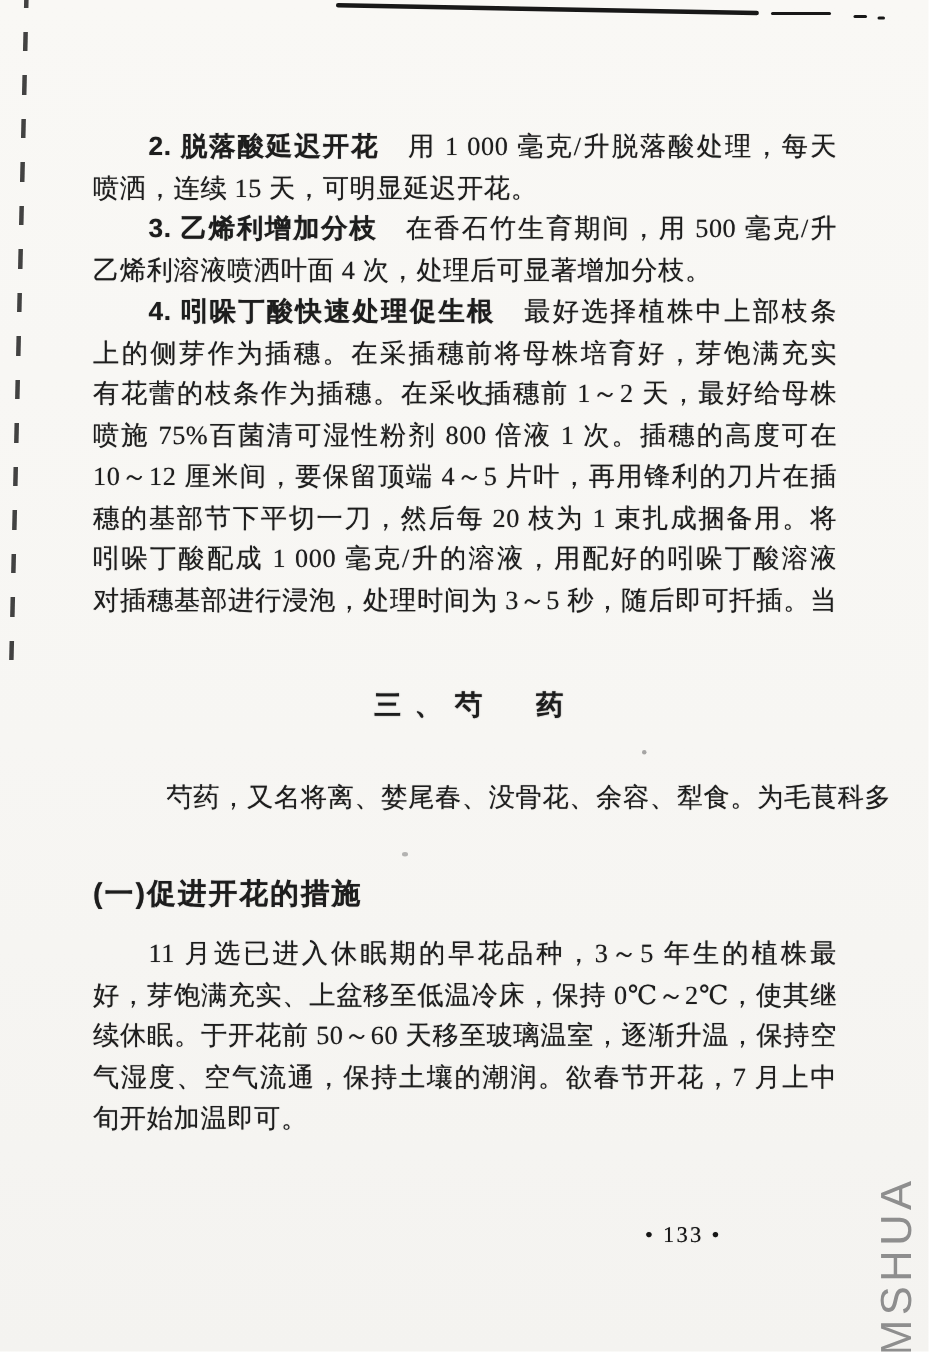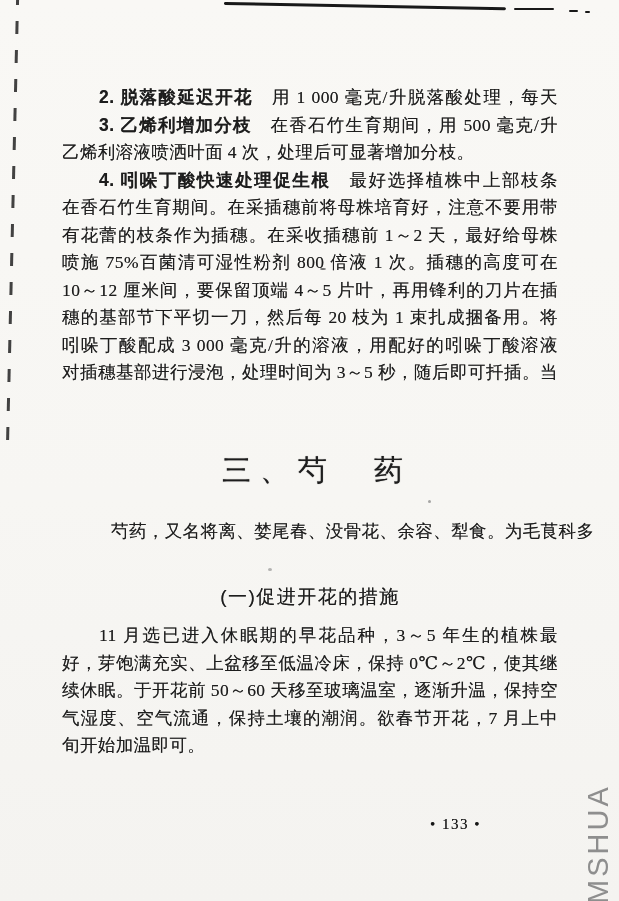--- a/index.html
+++ b/index.html
@@ -37,28 +37,28 @@
     letter-spacing: .4px;
     text-align: justify; text-align-last: justify;
     white-space: nowrap;
     text-shadow: 0 0 .6px rgba(10,10,10,.55);
   }
   .line.indent { padding-left: 37px; }
   .line.short { text-align-last: left; }
   .bh { font-family: "Liberation Sans", "DejaVu Sans", sans-serif; font-weight: bold; }
   .sec-heading {
     position: absolute; left: 62px; top: 452px; width: 496px;
-    text-align: center; font-weight: normal; font-size: 29px; line-height: 36px;
+    text-align: center; font-weight: bold; font-size: 18px; line-height: 36px;
     letter-spacing: 9px; text-indent: 14px;
     text-shadow: 0 0 .8px rgba(10,10,10,.7);
   }
   .sub-heading {
     position: absolute; left: 62px; top: 584px; width: 496px;
-    text-align: center; font-family: "Liberation Sans", "DejaVu Sans", sans-serif;
-    font-weight: normal; font-size: 19px; line-height: 26px; letter-spacing: 1.5px;
+    font-family: "Liberation Sans", "DejaVu Sans", sans-serif;
+    font-weight: bold; font-size: 19px; line-height: 26px; letter-spacing: 1.5px;
     text-shadow: 0 0 .6px rgba(10,10,10,.6);
   }
   .page-number {
     position: absolute; left: 430px; top: 816px; width: 120px;
     text-align: left; font-family: Liberation Serif, serif;
     font-size: 15px; letter-spacing: 1.5px; color: #161616;
     text-shadow: 0 0 .5px rgba(0,0,0,.6);
   }
   .watermark {
     position: absolute; left: 582px; top: 904px;
@@ -77,29 +77,30 @@
   <div class="artifact top-line-2"></div>
   <div class="artifact top-line-3"></div>
   <div class="artifact top-line-4"></div>
   <div class="left-dashes"></div>
   <div class="speck speck1"></div>
   <div class="speck speck2"></div>
   <div class="speck speck3"></div>
 
   <div class="text-col block-a">
     <div class="line indent"><span class="bh">2. 脱落酸延迟开花</span><span>　用 1 000 毫克/升脱落酸处理，每天</span></div>
+    <div class="line short"><span>喷洒，连续 15 天，可明显延迟开花。</span></div>
     <div class="line indent"><span class="bh">3. 乙烯利增加分枝</span><span>　在香石竹生育期间，用 500 毫克/升</span></div>
     <div class="line short"><span>乙烯利溶液喷洒叶面 4 次，处理后可显著增加分枝。</span></div>
     <div class="line indent"><span class="bh">4. 吲哚丁酸快速处理促生根</span><span>　最好选择植株中上部枝条</span></div>
-    <div class="line"><span>在香石竹生育期间。在采插穗前将母株培育好，注意不要用带</span></div>
+    <div class="line"><span>上的侧芽作为插穗。在采插穗前将母株培育好，芽饱满充实</span></div>
     <div class="line"><span>有花蕾的枝条作为插穗。在采收插穗前 1～2 天，最好给母株</span></div>
     <div class="line"><span>喷施 75%百菌清可湿性粉剂 800 倍液 1 次。插穗的高度可在</span></div>
     <div class="line"><span>10～12 厘米间，要保留顶端 4～5 片叶，再用锋利的刀片在插</span></div>
     <div class="line"><span>穗的基部节下平切一刀，然后每 20 枝为 1 束扎成捆备用。将</span></div>
-    <div class="line"><span>吲哚丁酸配成 3 000 毫克/升的溶液，用配好的吲哚丁酸溶液</span></div>
+    <div class="line"><span>吲哚丁酸配成 1 000 毫克/升的溶液，用配好的吲哚丁酸溶液</span></div>
     <div class="line"><span>对插穗基部进行浸泡，处理时间为 3～5 秒，随后即可扦插。当</span></div>
   </div>
 
   <div class="sec-heading">三、芍　药</div>
 
   <div class="text-col block-b">
     <div class="line indent"><span>芍药，又名将离、婪尾春、没骨花、余容、犁食。为毛茛科多</span></div>
   </div>
 
   <div class="sub-heading">(一)促进开花的措施</div>

